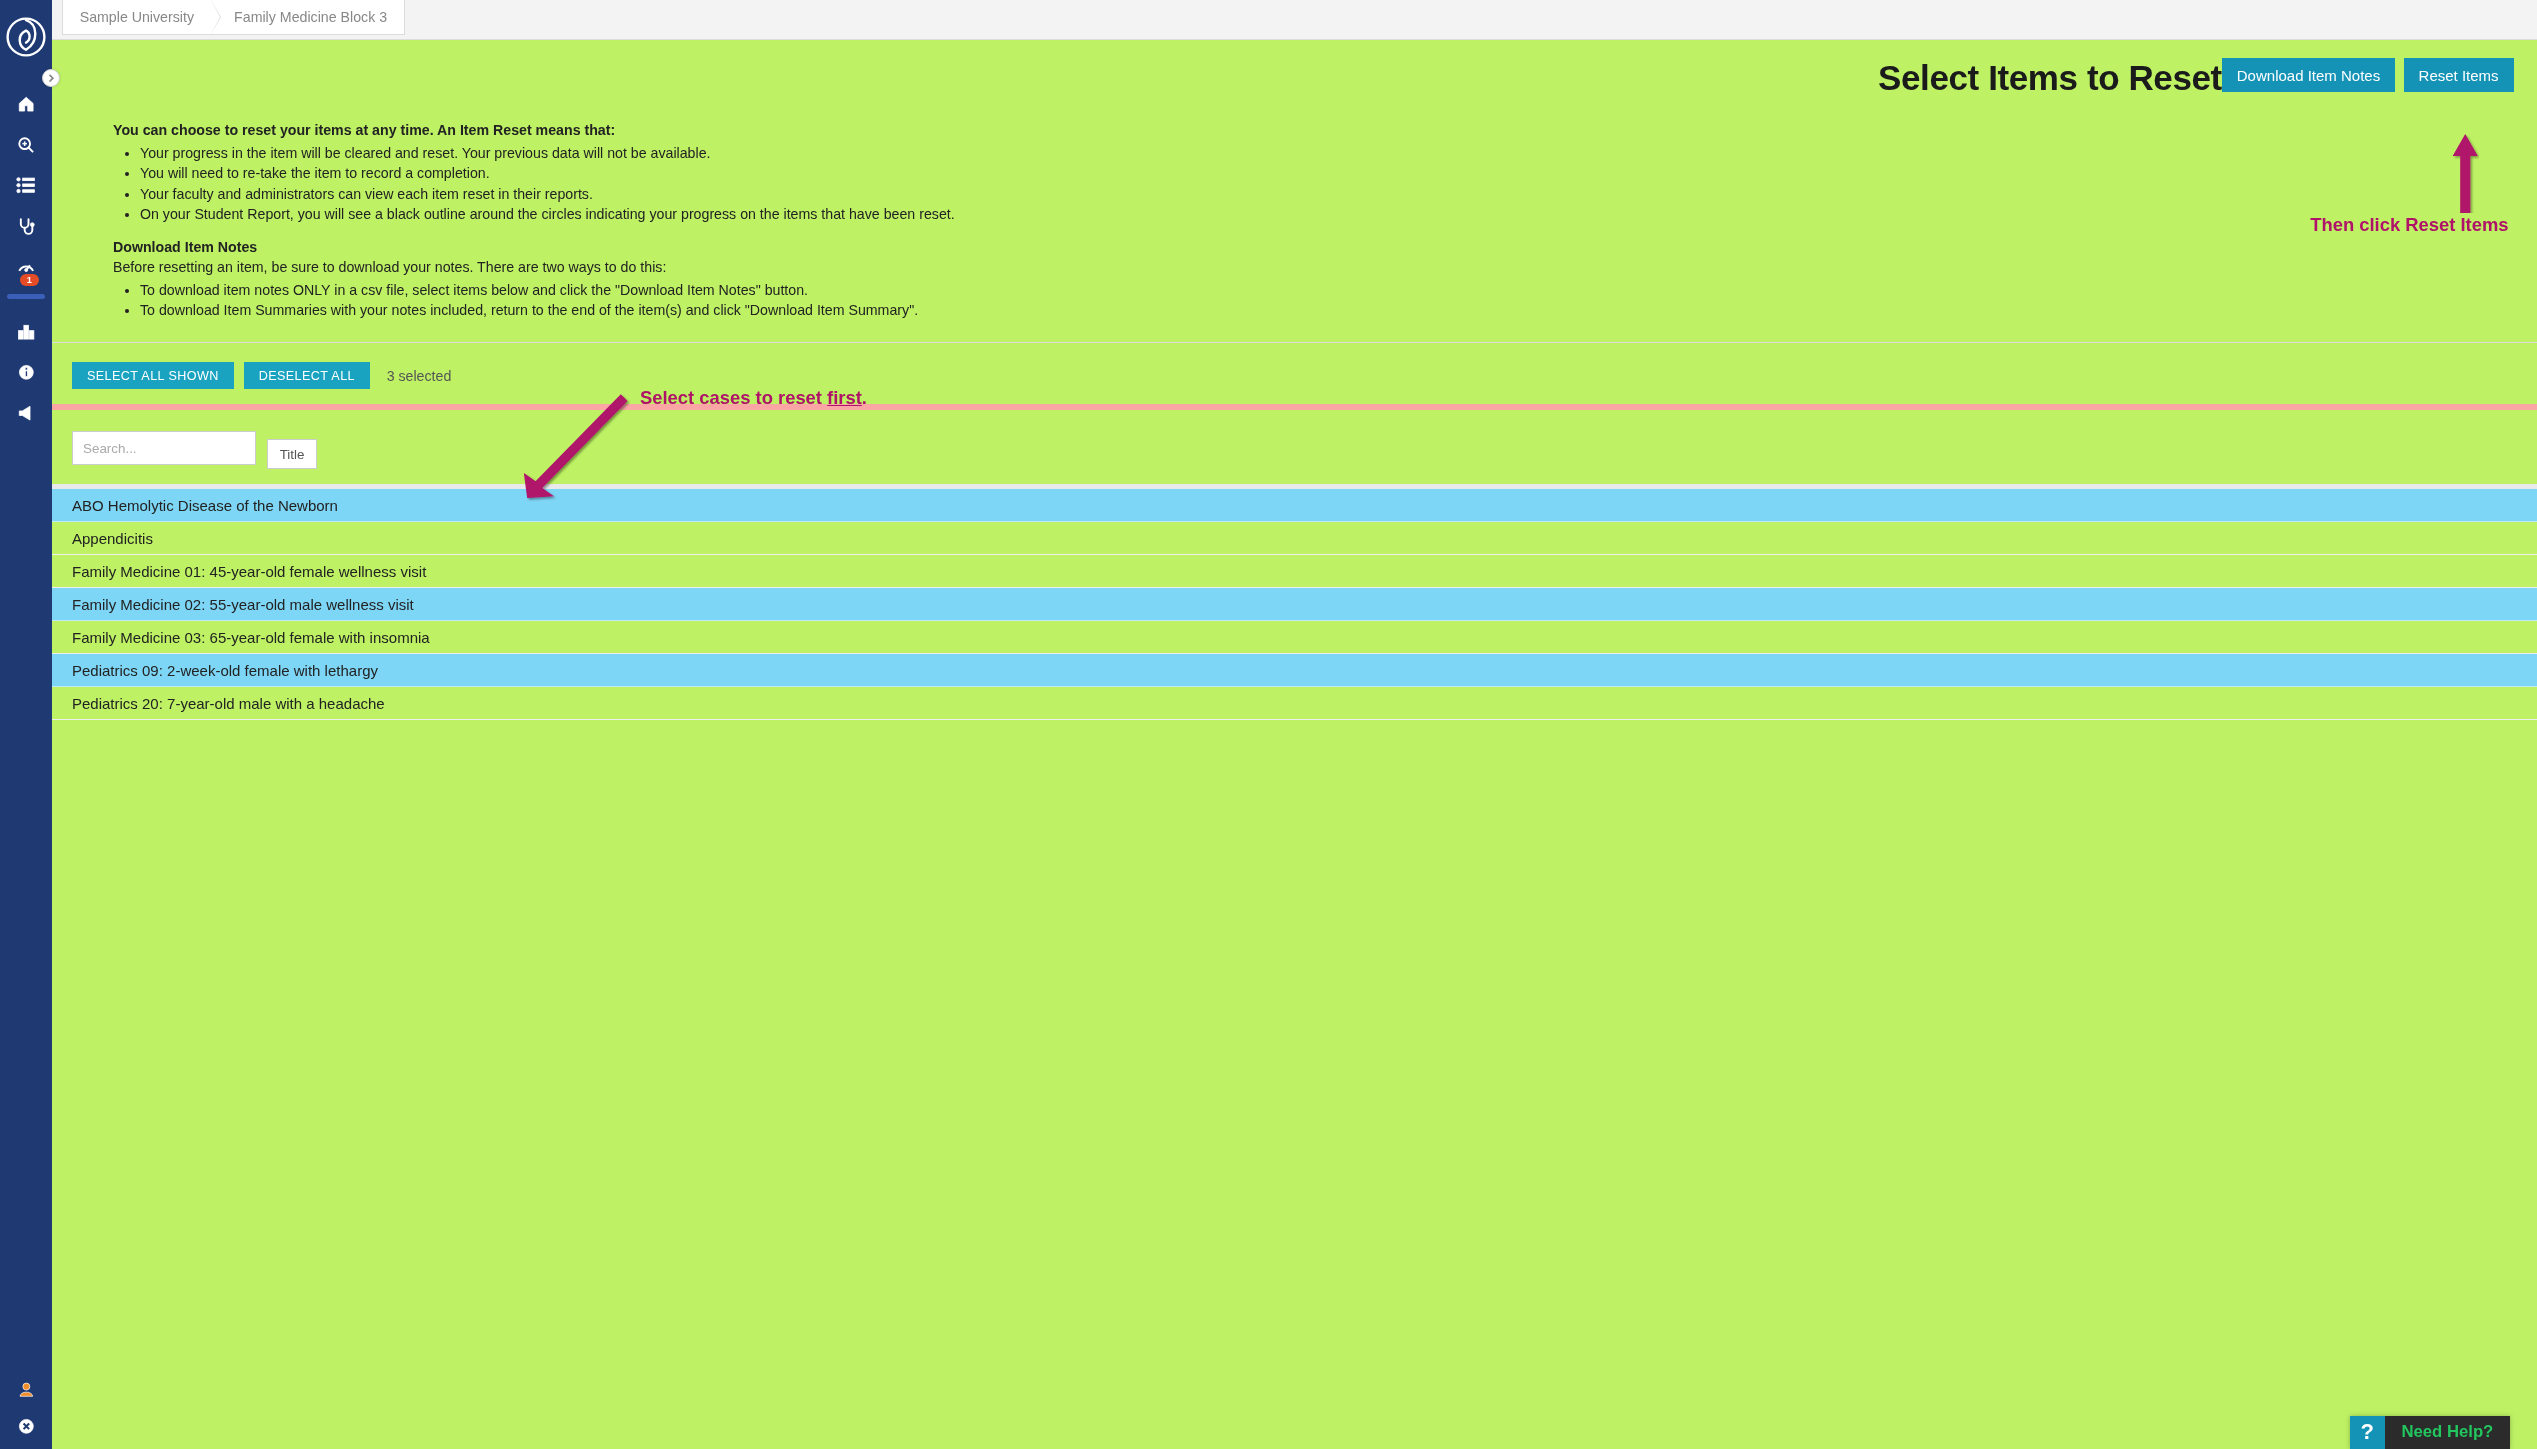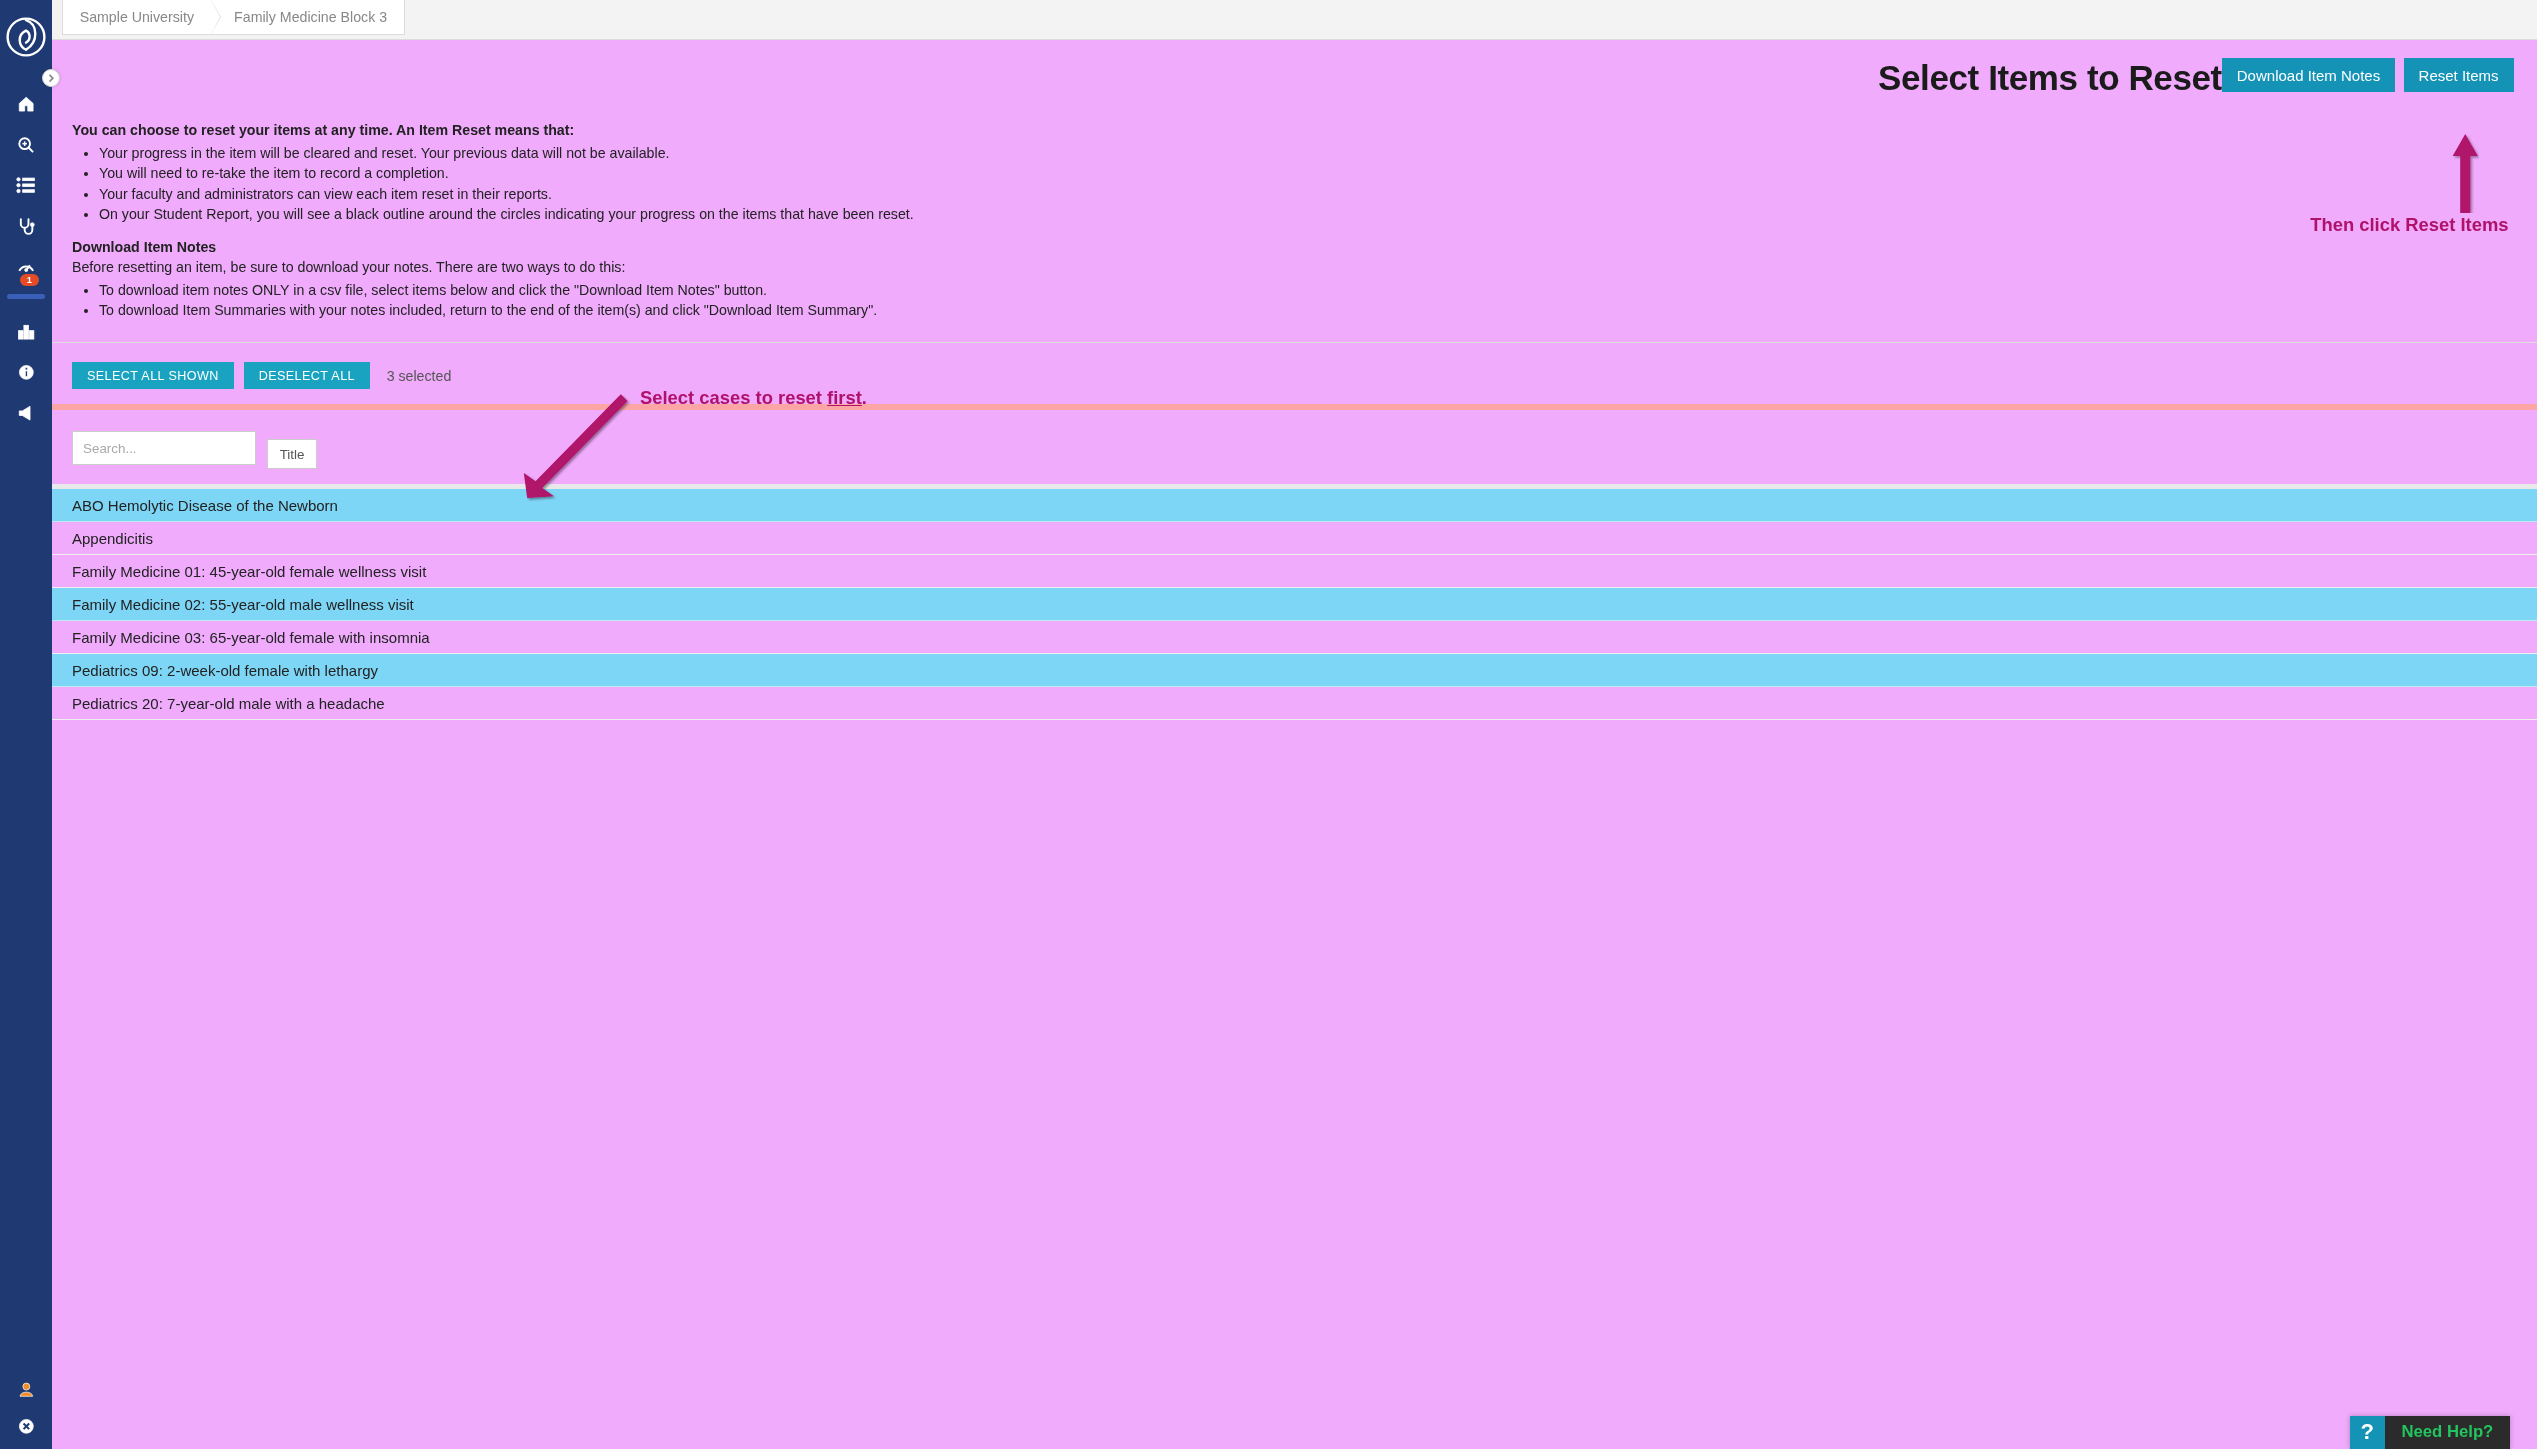--- a/index.html
+++ b/index.html
@@ -42,21 +42,21 @@
   .blue-bar {
     width: 38px; height: 5px; background:#3a5fb8; border-radius:2.5px;
     margin-top: 16.7px;
   }
   .nav-lower { display:flex; flex-direction:column; gap:18.4px; align-items:center; margin-top: 22px;}
   .nav-bottom { margin-top:auto; display:flex; flex-direction:column; gap:15px; align-items:center; padding-bottom:11.7px;}
   .user-icon { color:#f28c28; }
   .close-icon { color:#fff; }
 
   
-  .main { flex:1; display:flex; flex-direction:column; height:100vh; overflow-y:auto; background:#f0abfc; }
+  .main { flex:1; display:flex; flex-direction:column; height:100vh; overflow-y:auto; background:#bef264; }
   .topbar { background:#f3f3f3; border-bottom:1.7px solid #dcdcdc; padding:0 0 0 10px; height:40px; display:flex; align-items:flex-start;}
   .breadcrumb { display:flex; align-items:center; background:#fff; border:0.8px solid #dcdcdc; border-top:none; height:35px;}
   .crumb { padding:0 16.7px 0 16.7px; height:100%; display:flex; align-items:center; color:#888; font-size:14.2px; position:relative; cursor:pointer;}
   .crumb:not(:last-child)::after{
     content:""; position:absolute; right:-9.2px; top:0; width:0;height:0;
     border-top:17.6px solid transparent; border-bottom:17.6px solid transparent;
     border-left:9.2px solid #fff; z-index:2;
   }
   .crumb:not(:last-child)::before{
     content:""; position:absolute; right:-10px; top:0; width:0;height:0;
@@ -64,21 +64,21 @@
     border-left:10px solid #dcdcdc; z-index:1;
   }
   .crumb + .crumb { padding-left: 23.4px; }
 
   .content { padding: 18.4px 23.4px 0 20px; position:relative; }
   .title-row { display:flex; justify-content:flex-end; align-items:flex-start;}
   h1 { font-family: "Arial Black", Impact, sans-serif; font-weight:900; font-size:35px; letter-spacing:-0.4px; color:#1b1b1b; font-stretch: condensed;}
   .btn-row { display:flex; gap:8.4px; }
   .btn-primary { background:#1593b7; color:#fff; border:none; padding:8.4px 15px; font-size:15px; cursor:pointer;}
 
-  .desc { margin-top: 22px; font-size:14.2px; line-height:1.45; color:#222;}
+  .desc { margin-top: 22px; font-size:14.2px; line-height:1.45; color:#222;margin-left:41px;}
   .desc b { font-weight:700; }
   .desc ul { margin: 1.7px 0 11.7px 27px; }
   .desc li { margin-bottom: 0px; }
 
   
   .annot { position:absolute; color:#b0126a; font-weight:800; font-size:18.4px; pointer-events:none;}
   .annot-arrow-up { position:absolute; top:94px; right:58px; width:28.5px; height:79px; pointer-events:none; }
   .annot-arrow-diag { position:absolute; top:346px; left:470px; width:109px; height:117px; pointer-events:none; }
   .underline { text-decoration: underline; }
 

